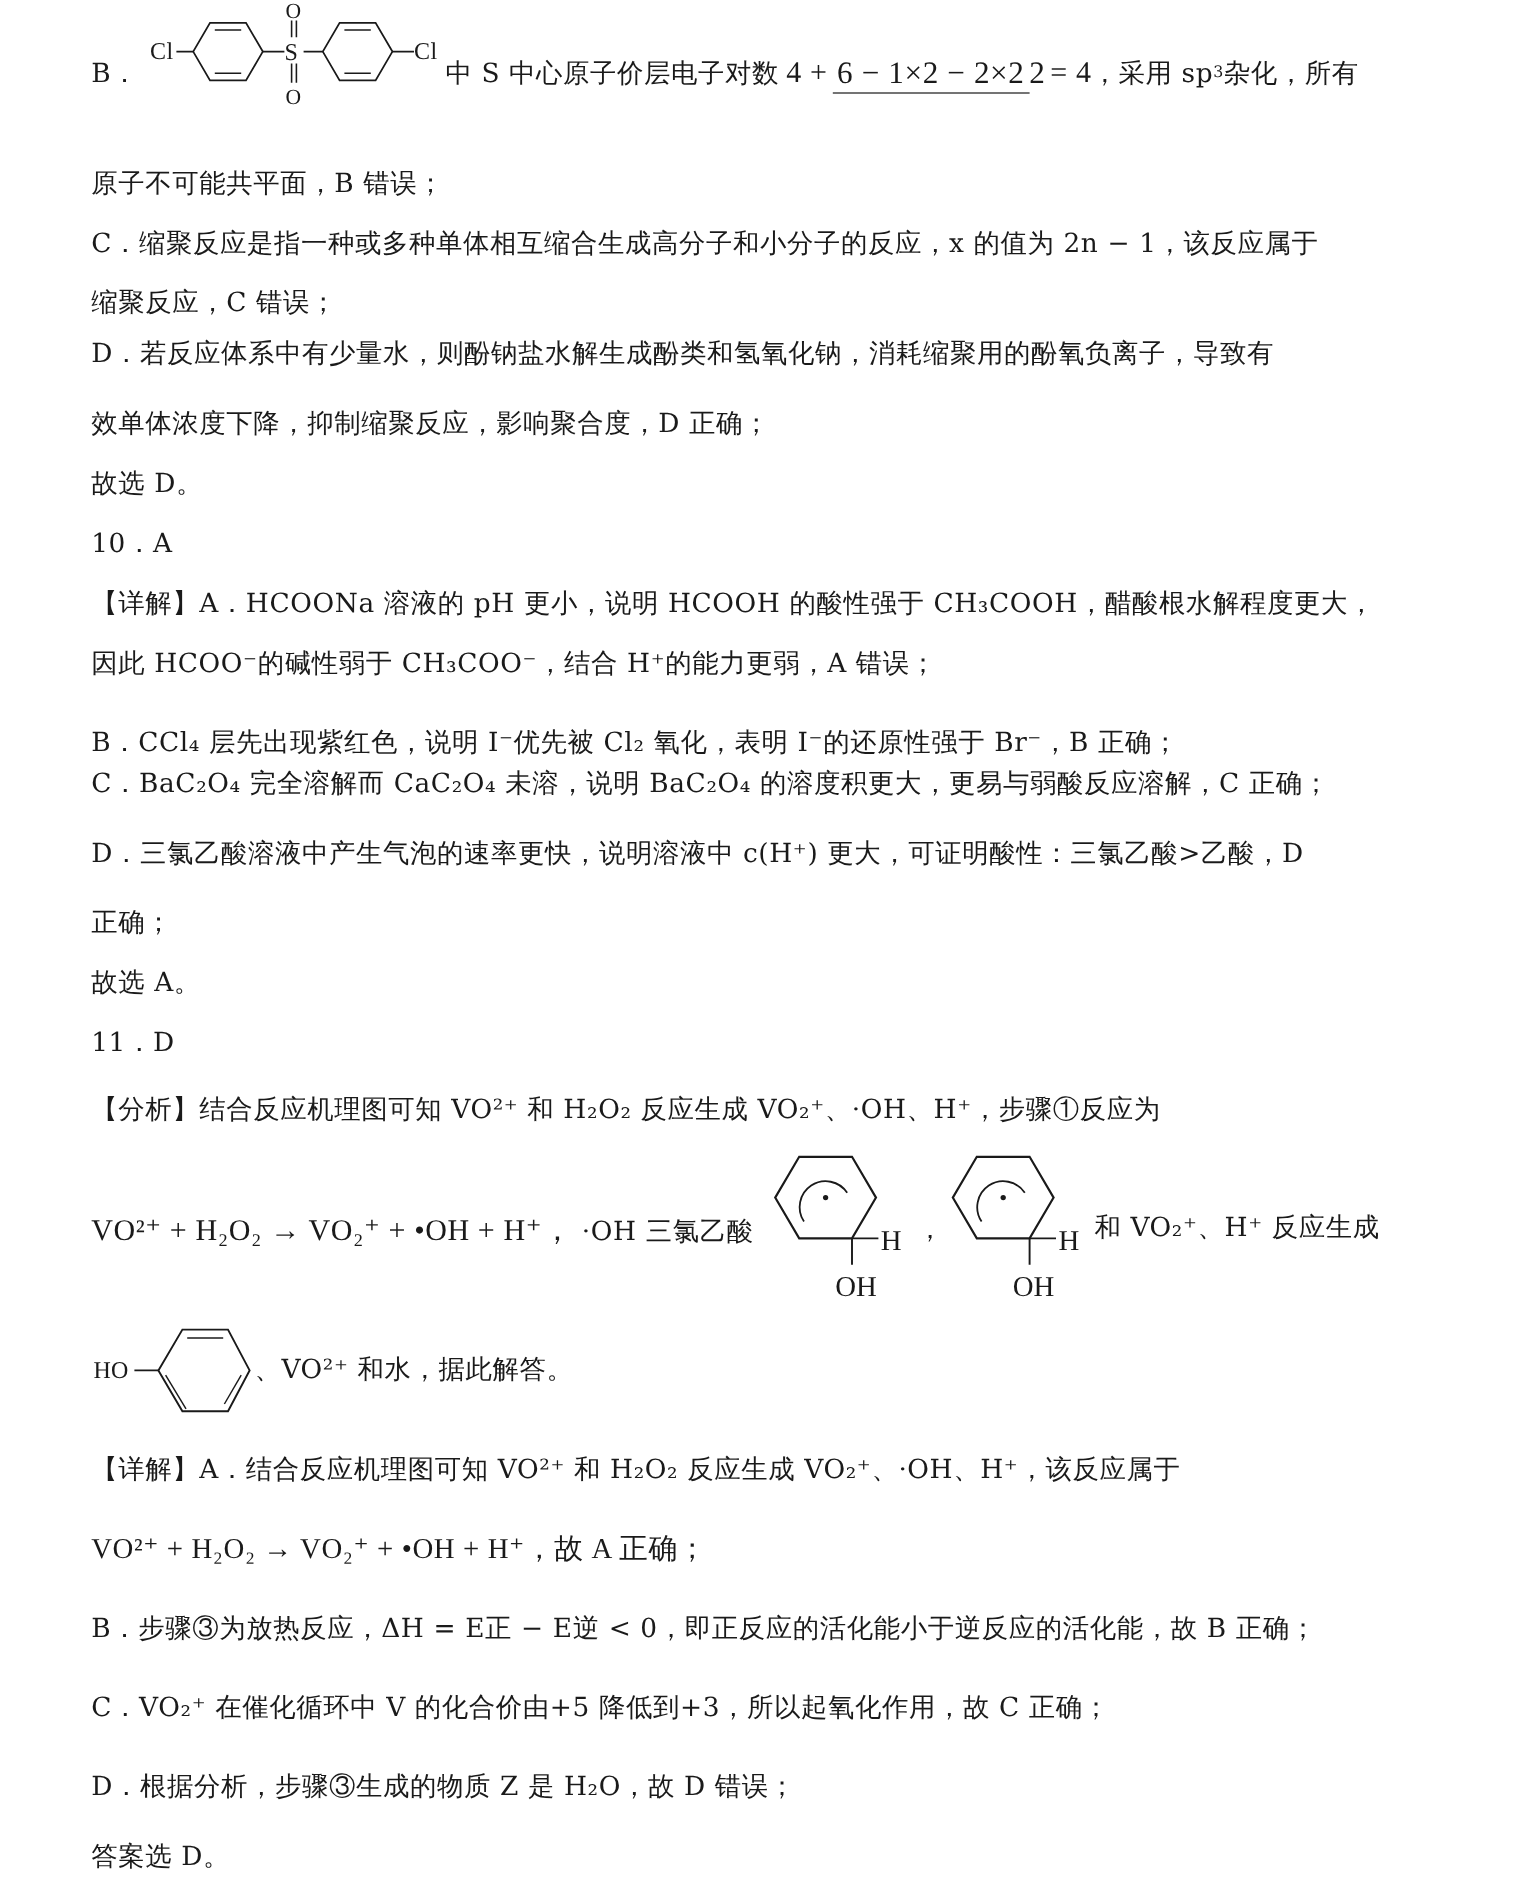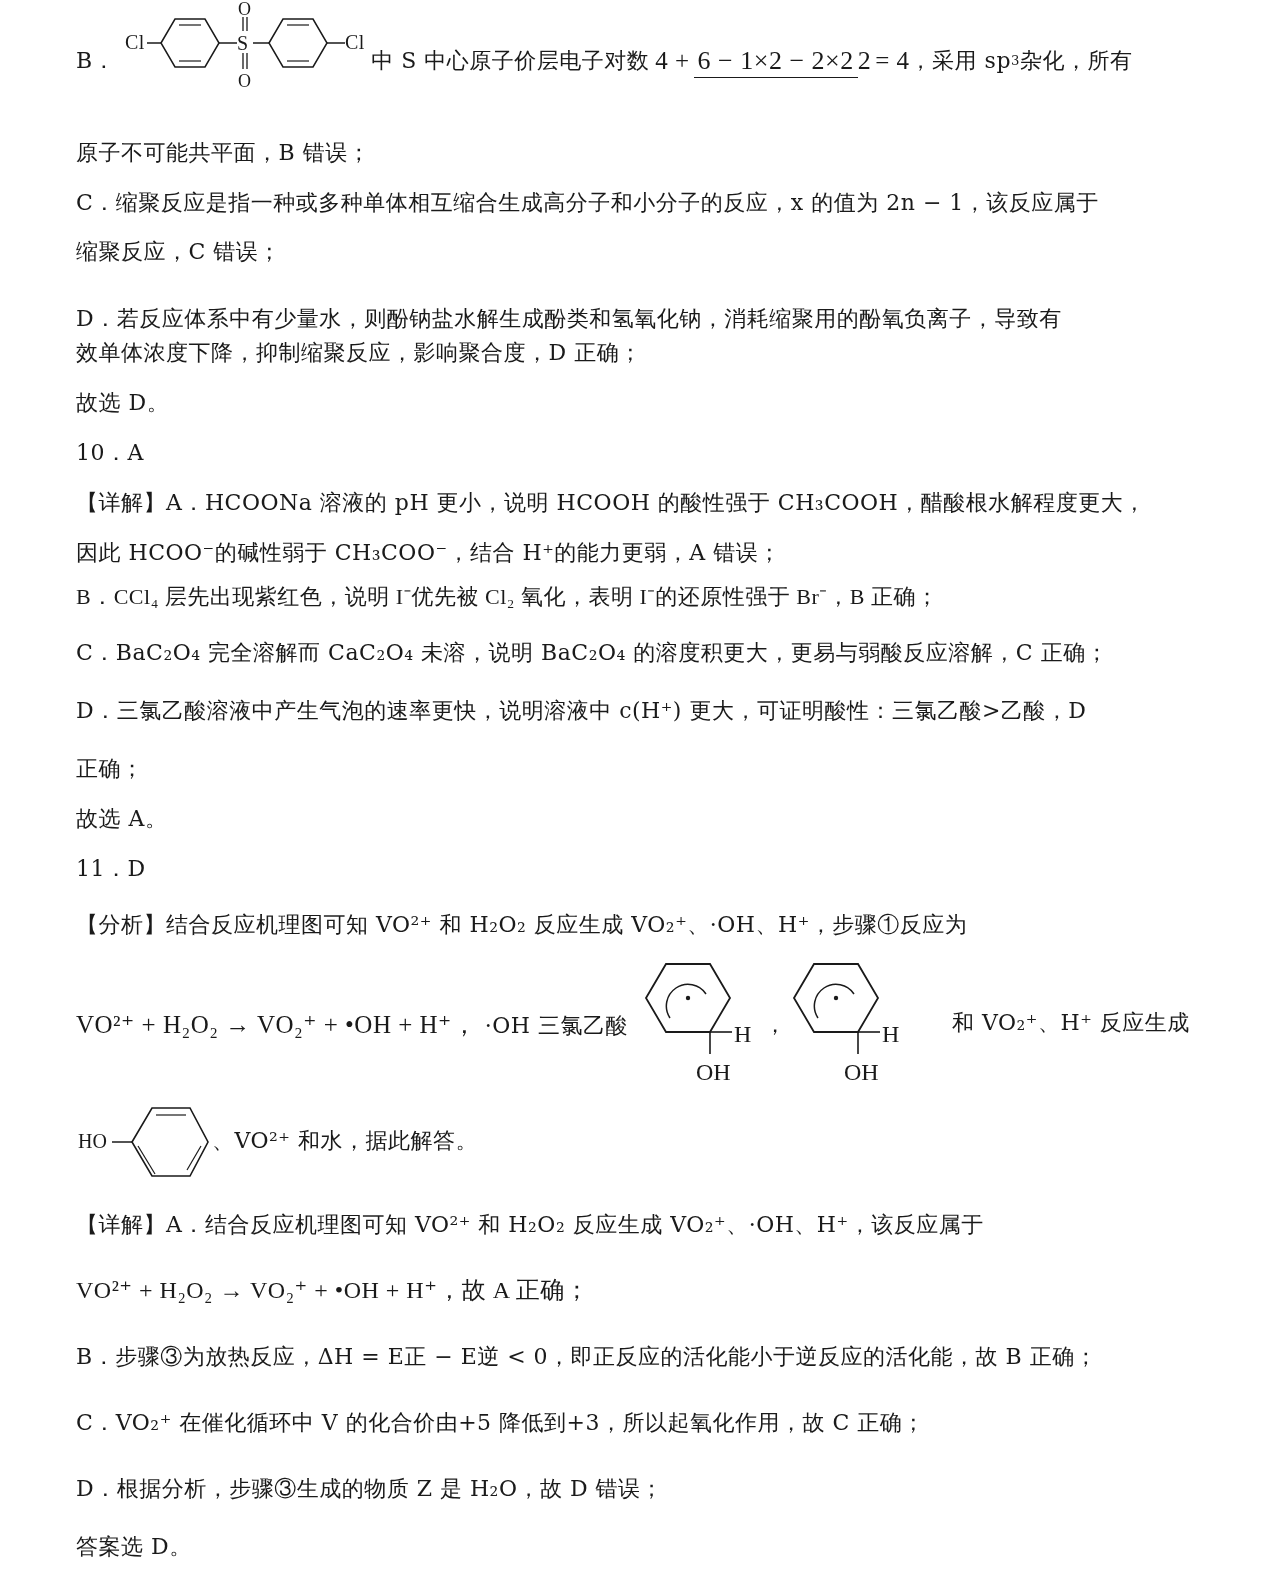--- a/index.html
+++ b/index.html
@@ -50,28 +50,28 @@
   </span>
   <span class="m">= 4</span>
   <span>，采用 sp</span>
     <sup>3</sup>
     <span> 杂化，所有</span>
 </div>
 
 <div class="line" style="top:138px;">原子不可能共平面，B 错误；</div>
 <div class="line" style="top:188px;">C．缩聚反应是指一种或多种单体相互缩合生成高分子和小分子的反应，x 的值为 2n − 1，该反应属于</div>
 <div class="line" style="top:237px;">缩聚反应，C 错误；</div>
-<div class="line" style="top:304px;text-align:right;">D．若反应体系中有少量水，则酚钠盐水解生成酚类和氢氧化钠，消耗缩聚用的酚氧负离子，导致有</div>
+<div class="line" style="top:280px;text-align:right;">D．若反应体系中有少量水，则酚钠盐水解生成酚类和氢氧化钠，消耗缩聚用的酚氧负离子，导致有</div>
 <div class="line" style="top:338px;">效单体浓度下降，抑制缩聚反应，影响聚合度，D 正确；</div>
 <div class="line" style="top:388px;">故选 D。</div>
 
 <div class="line" style="top:438px;">10．A</div>
 <div class="line" style="top:488px;">【详解】A．HCOONa 溶液的 pH 更小，说明 HCOOH 的酸性强于 CH₃COOH，醋酸根水解程度更大，</div>
 <div class="line" style="top:538px;">因此 HCOO⁻的碱性弱于 CH₃COO⁻，结合 H⁺的能力更弱，A 错误；</div>
-<div class="line" style="top:580px;font-family:Liberation Serif, serif;">B．CCl₄ 层先出现紫红色，说明 I⁻优先被 Cl₂ 氧化，表明 I⁻的还原性强于 Br⁻，B 正确；</div>
+<div class="line" style="top:604px;">B．CCl₄ 层先出现紫红色，说明 I⁻优先被 Cl₂ 氧化，表明 I⁻的还原性强于 Br⁻，B 正确；</div>
 <div class="line" style="top:638px;">C．BaC₂O₄ 完全溶解而 CaC₂O₄ 未溶，说明 BaC₂O₄ 的溶度积更大，更易与弱酸反应溶解，C 正确；</div>
 <div class="line" style="top:696px;">D．三氯乙酸溶液中产生气泡的速率更快，说明溶液中 c(H⁺) 更大，可证明酸性：三氯乙酸&gt;乙酸，D</div>
 <div class="line" style="top:754px;">正确；</div>
 <div class="line" style="top:804px;">故选 A。</div>
 
 <div class="line" style="top:854px;">11．D</div>
 <div class="line" style="top:910px;">【分析】结合反应机理图可知 VO²⁺ 和 H₂O₂ 反应生成 VO₂⁺、·OH、H⁺，步骤①反应为</div>
 
 <div class="line" style="top:1008px;">
   <span class="m">VO²⁺ + H₂O₂ → VO₂⁺ + •OH + H⁺，</span>
@@ -89,21 +89,21 @@
 <div class="line" style="left:764px; top:1010px;">，</div>
 <svg width="140" height="130" style="left:788px; top:958px;">
   <polygon points="6,40 26,6 70,6 90,40 70,74 26,74" fill="none" stroke="#1a1a1a" stroke-width="1.8"></polygon>
   <path d="M 30 60 A 20 20 0 1 1 66 36" fill="none" stroke="#1a1a1a" stroke-width="1.5"></path>
   <circle cx="48" cy="40" r="2.2" fill="#1a1a1a"></circle>
   <line x1="70" y1="74" x2="92" y2="74" stroke="#1a1a1a" stroke-width="1.6"></line>
   <text x="94" y="84" font-size="24">H</text>
   <line x1="70" y1="74" x2="70" y2="96" stroke="#1a1a1a" stroke-width="1.6"></line>
   <text x="56" y="122" font-size="24">OH</text>
 </svg>
-<div class="line" style="left:912px; top:1008px;margin-left:40px;">和 VO₂⁺、H⁺ 反应生成</div>
+<div class="line" style="left:912px; top:1008px;">和 VO₂⁺、H⁺ 反应生成</div>
 
 <svg width="140" height="80" style="left:76px; top:1104px;">
   <text x="2" y="44" font-size="20">HO</text>
   <line x1="36" y1="38" x2="56" y2="38" stroke="#1a1a1a" stroke-width="1.5"></line>
   <polygon points="56,38 76,4 114,4 132,38 114,72 76,72" fill="none" stroke="#1a1a1a" stroke-width="1.6"></polygon>
   <line x1="80" y1="11" x2="110" y2="11" stroke="#1a1a1a" stroke-width="1.2"></line>
   <line x1="62" y1="42" x2="79" y2="70" stroke="#1a1a1a" stroke-width="1.2"></line>
   <line x1="125" y1="42" x2="111" y2="66" stroke="#1a1a1a" stroke-width="1.2"></line>
 </svg>
 <div class="line" style="left:212px; top:1126px;">、VO²⁺ 和水，据此解答。</div>

